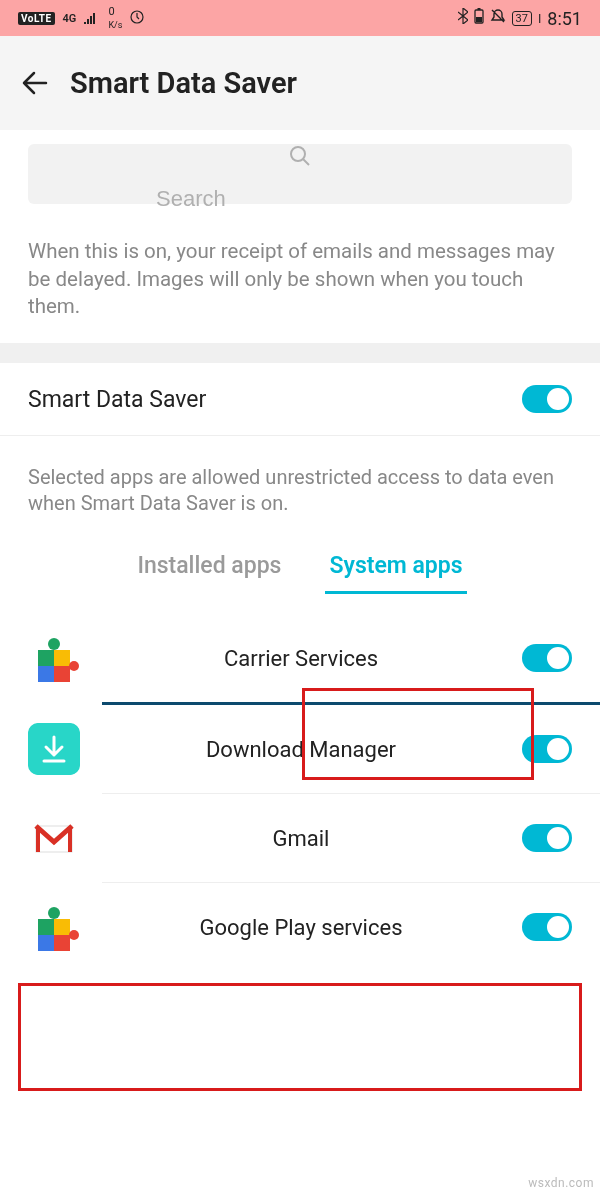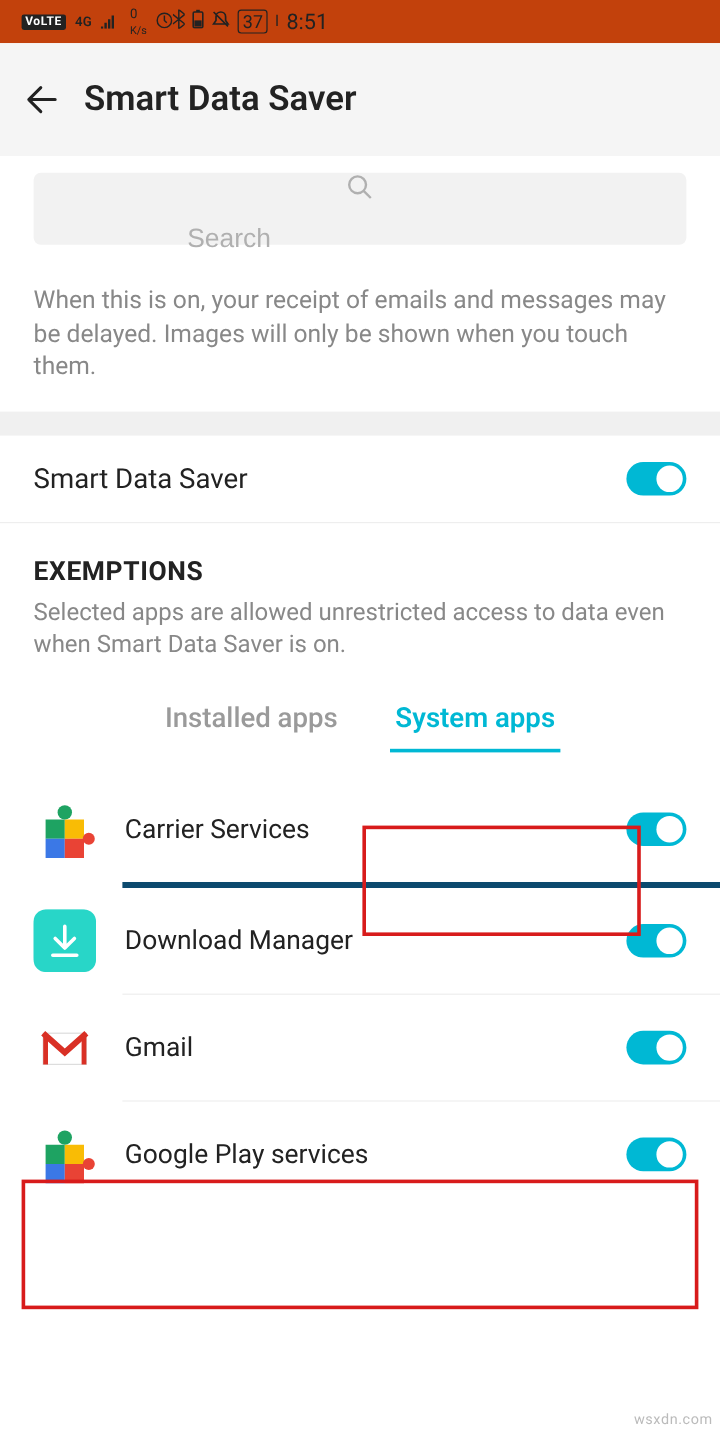--- a/index.html
+++ b/index.html
@@ -7,36 +7,36 @@
     width: 600px;
     height: 1192px;
     font-family: -apple-system, BlinkMacSystemFont, "Segoe UI", Roboto, Arial, sans-serif;
     background: #fff;
     color: #222;
     position: relative;
     overflow: hidden;
   }
   .status-bar {
     height: 36px;
-    background: #c2410c;
-    display: flex;
-    justify-content: flex-start;
+    background: #fca5a5;
+    display: flex;
+    justify-content: space-between;
     align-items: center;
     padding: 0 18px;
     font-size: 16px;
     color: #222;
   }
   .status-left { display: flex; align-items: center; gap: 8px; }
   .status-right { display: flex; align-items: center; gap: 6px; font-size: 16px; }
   .volte-badge {
     background: #222; color: #fff; font-size: 10px; font-weight: bold;
     padding: 1px 3px; border-radius: 2px; letter-spacing: 0.5px;
   }
   .signal-text { font-size: 11px; }
-  .battery-box { border: 1.5px solid #222; border-radius: 3px; font-size: 15px; padding: 0 3px; }
+  .battery-box { border: 1.5px solid #222; border-radius: 3px; font-size: 11px; padding: 0 3px; }
   .app-header {
     background: #f5f5f5;
     height: 94px;
     display: flex;
     align-items: center;
     padding: 0 20px;
     gap: 20px;
   }
   .app-header h1 { font-size: 29px; font-weight: 600; }
   .back-arrow { width: 30px; height: 30px; }
@@ -107,21 +107,21 @@
     border: 3px solid #d81b1b;
     top: 688px; left: 302px; width: 232px; height: 92px;
     pointer-events: none;
   }
   .highlight-box-gmail {
     position: absolute;
     border: 3px solid #d81b1b;
     top: 983px; left: 18px; width: 564px; height: 108px;
     pointer-events: none;
   }
-  .app-list { padding: 0 0 0 0; margin-top: 20px; }
+  .app-list { padding: 0 0 0 0; margin-top: 20px; text-align: center; }
   .app-row {
     display: flex; align-items: center;
     padding: 18px 28px 18px 28px;
     gap: 24px;
   }
   .app-row .icon {
     width: 52px; height: 52px; border-radius: 10px;
     display: flex; align-items: center; justify-content: center;
     flex-shrink: 0;
   }
@@ -211,21 +211,20 @@
 </div>
 
 <div class="section-gap"></div>
 
 <div class="toggle-row">
   <span class="label">Smart Data Saver</span>
   <span class="switch"></span>
 </div>
 
 <div class="exemptions">
-  <h2>EXEMPTIONS</h2>
   <p>Selected apps are allowed unrestricted access to data even when Smart Data Saver is on.</p>
 </div>
 
 <div class="tabs">
   <span class="tab">Installed apps</span>
   <span class="tab active">System apps</span>
 </div>
 
 <div class="app-list">
 
@@ -238,21 +237,21 @@
           <path d="M10 34 L26 34 L26 50 L10 50 Z" fill="#3b78e6"></path>
           <path d="M26 34 L42 34 L42 50 L26 50 Z" fill="#e94335"></path>
           <circle cx="26" cy="12" r="6" fill="#1ea362"></circle>
           <circle cx="46" cy="34" r="5" fill="#e94335"></circle>
         </svg>
     </span>
     <span class="name">Carrier Services</span>
     <span class="switch"></span>
   </div>
 
-  <div class="app-row" style="border-top:5px solid #0c4a6e;margin-left:102px;padding-left:0">
+  <div class="app-row" style="border-top:3px solid #0c4a6e;margin-left:102px;padding-left:0">
     <span class="icon icon-download" style="margin-left:-74px">
       <svg width="52" height="52" viewBox="0 0 52 52">
           <rect width="52" height="52" rx="12" fill="#28d6c8"></rect>
           <path d="M26 14v18M18 24l8 8 8-8M16 38h20" stroke="#fff" stroke-width="3" fill="none" stroke-linecap="round" stroke-linejoin="round"></path>
         </svg>
     </span>
     <span class="name">Download Manager</span>
     <span class="switch"></span>
   </div>
 

